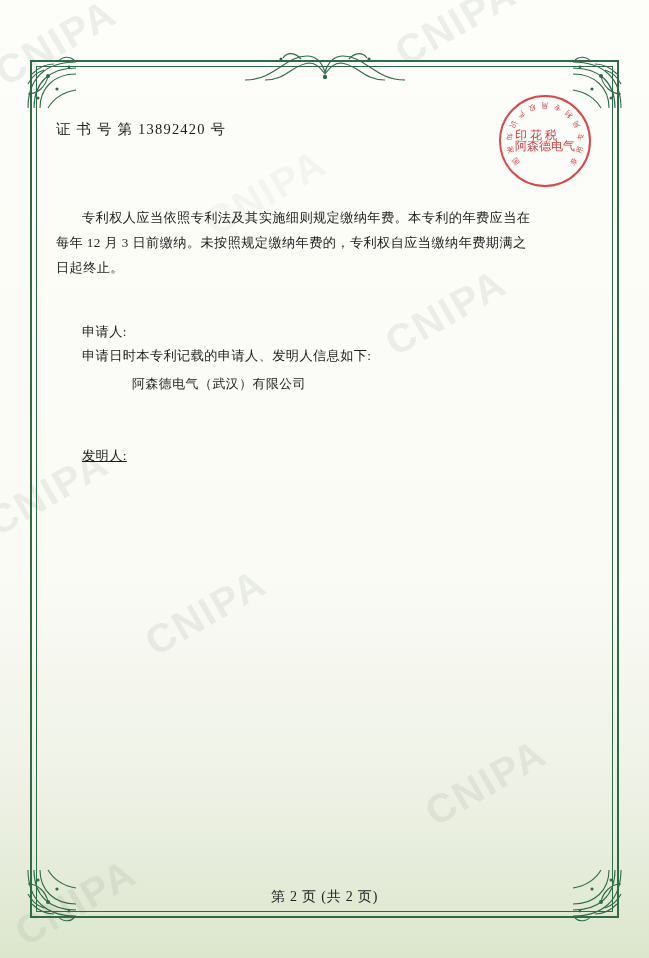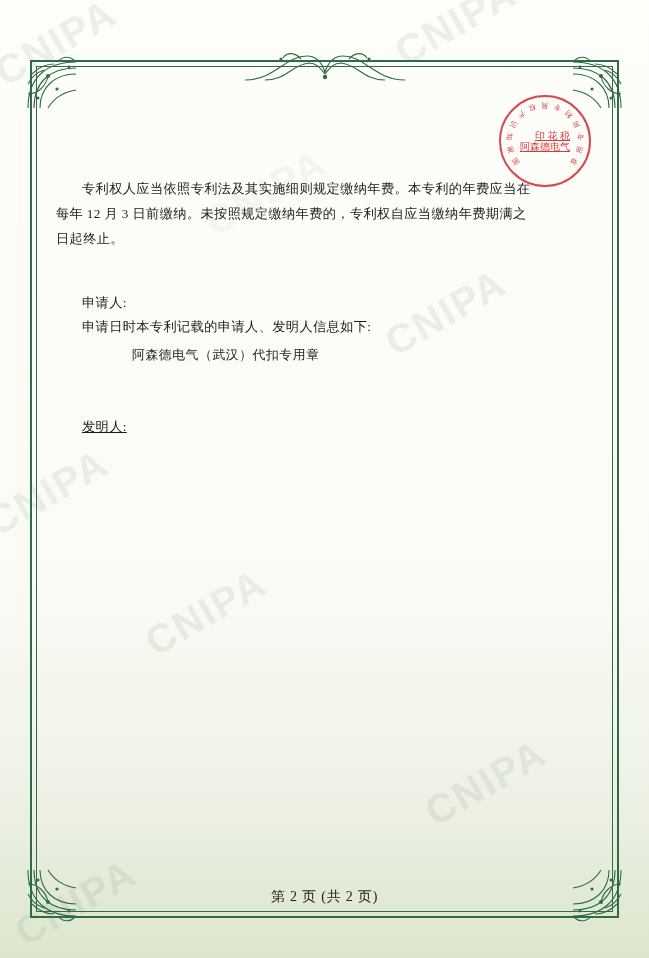--- a/index.html
+++ b/index.html
@@ -99,26 +99,25 @@
     opacity: 0.85;
     transform-origin: 50% 50%;
     white-space: nowrap;
   }
   .seal-center {
     position: absolute;
     left: 50%;
     top: 50%;
     transform: translate(-50%, -50%);
     color: #cf2027;
-    font-size: 10px;
+    font-size: 12px;
     line-height: 11px;
-    text-align: right;
+    text-align: left;
     opacity: 0.88;
     white-space: nowrap;
-    text-decoration: underline;
   }
 
   
   .content {
     position: absolute;
     left: 56px;
     top: 110px;
     width: 530px;
     color: #1c1c1c;
   }
@@ -298,27 +297,28 @@
         <span class="seal-char" style="left: 50%; top: 50%; transform: translate(-50%, -50%) rotate(20.8333deg) translateY(-36px) rotate(180deg);">专</span>
         <span class="seal-char" style="left: 50%; top: 50%; transform: translate(-50%, -50%) rotate(41.6667deg) translateY(-36px) rotate(180deg);">利</span>
         <span class="seal-char" style="left: 50%; top: 50%; transform: translate(-50%, -50%) rotate(62.5deg) translateY(-36px) rotate(180deg);">局</span>
         <span class="seal-char" style="left: 50%; top: 50%; transform: translate(-50%, -50%) rotate(83.3333deg) translateY(-36px) rotate(180deg);">专</span>
         <span class="seal-char" style="left: 50%; top: 50%; transform: translate(-50%, -50%) rotate(104.167deg) translateY(-36px) rotate(180deg);">用</span>
         <span class="seal-char" style="left: 50%; top: 50%; transform: translate(-50%, -50%) rotate(125deg) translateY(-36px) rotate(180deg);">章</span>
       </div>
   </div>
 
   <div class="content">
+    <div class="cert-no">证 书 号 第 13892420 号</div>
 
     <div class="para">专利权人应当依照专利法及其实施细则规定缴纳年费。本专利的年费应当在每年 12 月 3 日前缴纳。未按照规定缴纳年费的，专利权自应当缴纳年费期满之日起终止。</div>
 
     <div class="block-applicant">
       <div class="line indent1">申请人:</div>
       <div class="line indent1">申请日时本专利记载的申请人、发明人信息如下:</div>
-      <div class="name-line">阿森德电气（武汉）代扣专用章</div>
+      <div class="name-line">阿森德电气（武汉）有限公司</div>
     </div>
 
     <div class="block-inventor">
       <div class="line indent1">发明人:</div>
     </div>
   </div>
 
   <div class="footer">第 2 页 (共 2 页)</div>
 </div>
 

